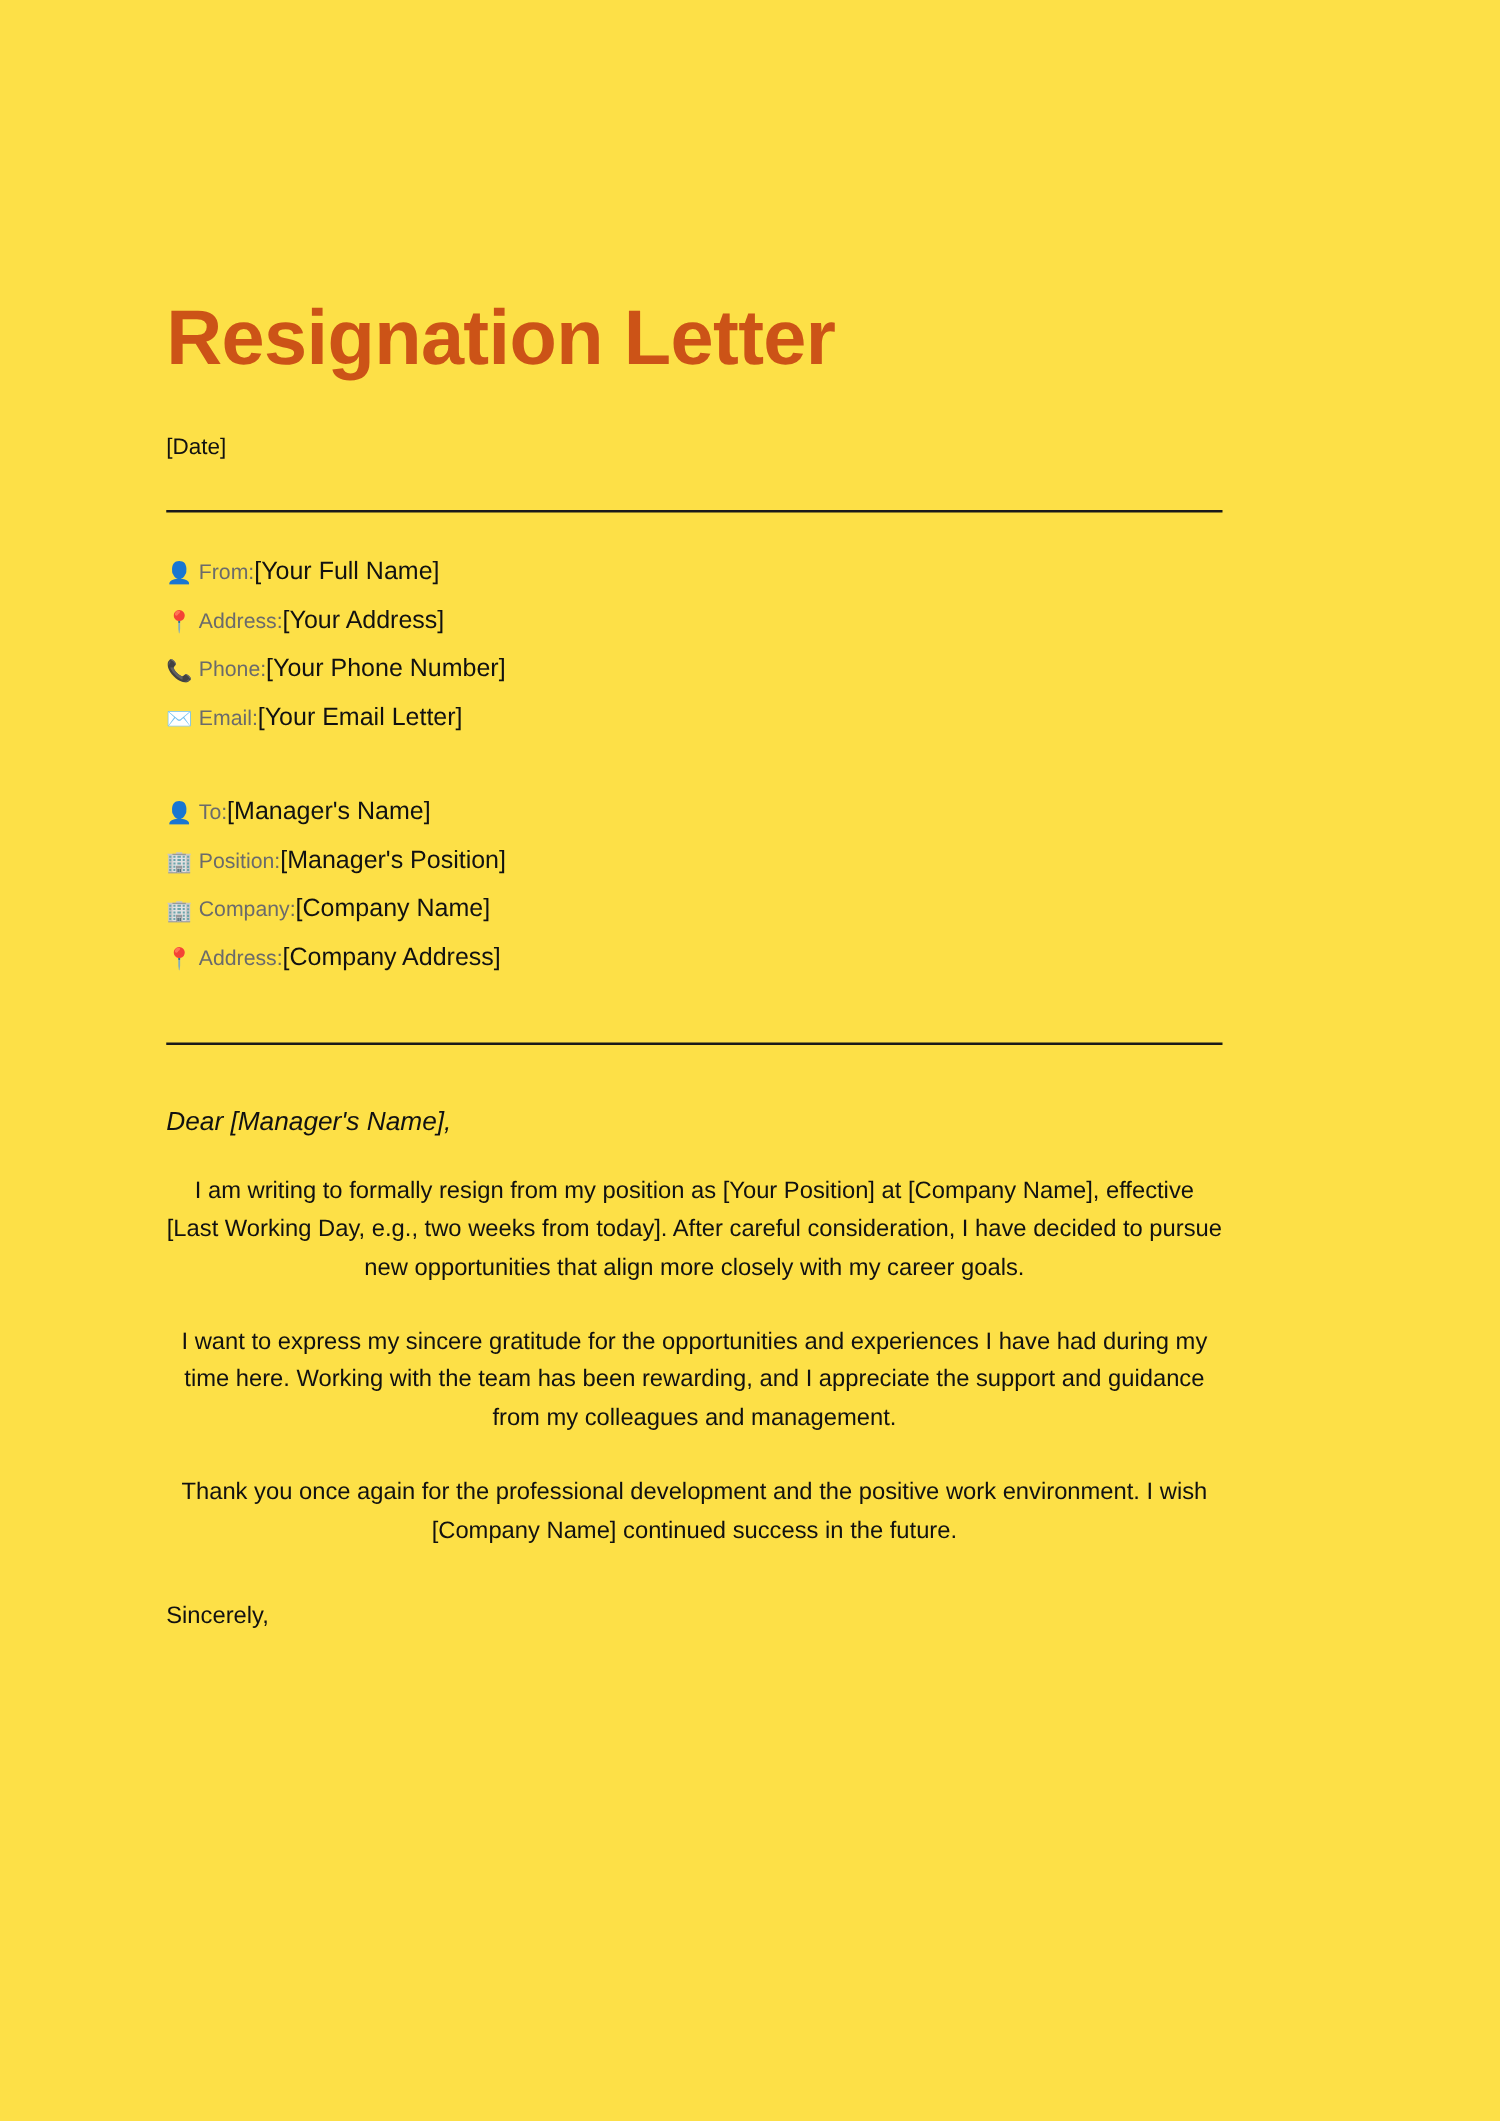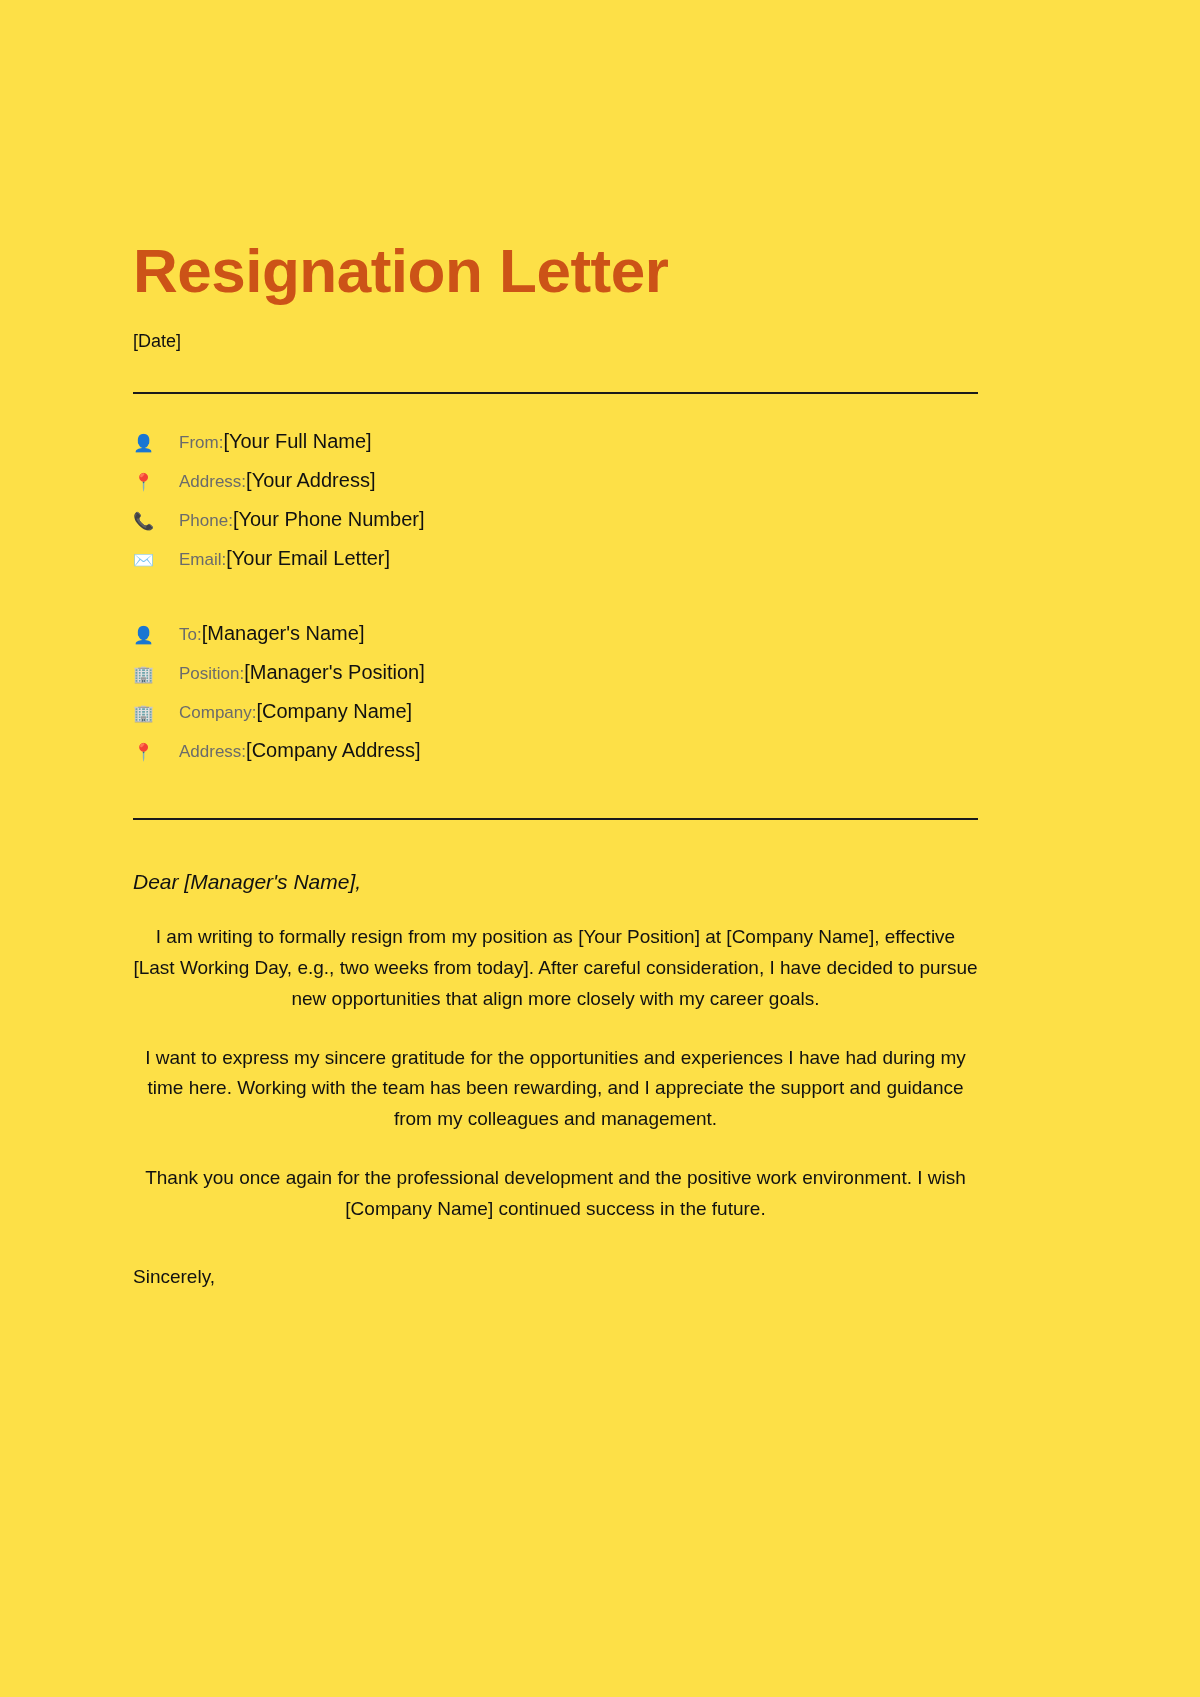--- a/index.html
+++ b/index.html
@@ -37,21 +37,21 @@
     padding-top: 238px;
     font-size: 62px;
     line-height: 1.05;
     font-weight: bold;
     color: #cc5317;
     letter-spacing: -0.5px;
   }
 
   
   .date-line {
-    margin-top: 26px;
+    margin-top: 42px;
     font-size: 18px;
     line-height: 1.4;
     color: #111111;
   }
 
   
   .rule {
     margin-top: 38px;
     border: 0;
     border-top: 2px solid #1a1a1a;
@@ -86,21 +86,20 @@
     font-size: 17px;
     line-height: 1;
     text-align: left;
     position: relative;
     top: 1px;
   }
 
   .row-label {
     font-size: 17px;
     color: #6b6b6b;
-    margin-left: 20px;
   }
 
   .row-value {
     font-size: 20px;
     color: #111111;
   }
 
   
   .salutation {
     margin-top: 50px;

